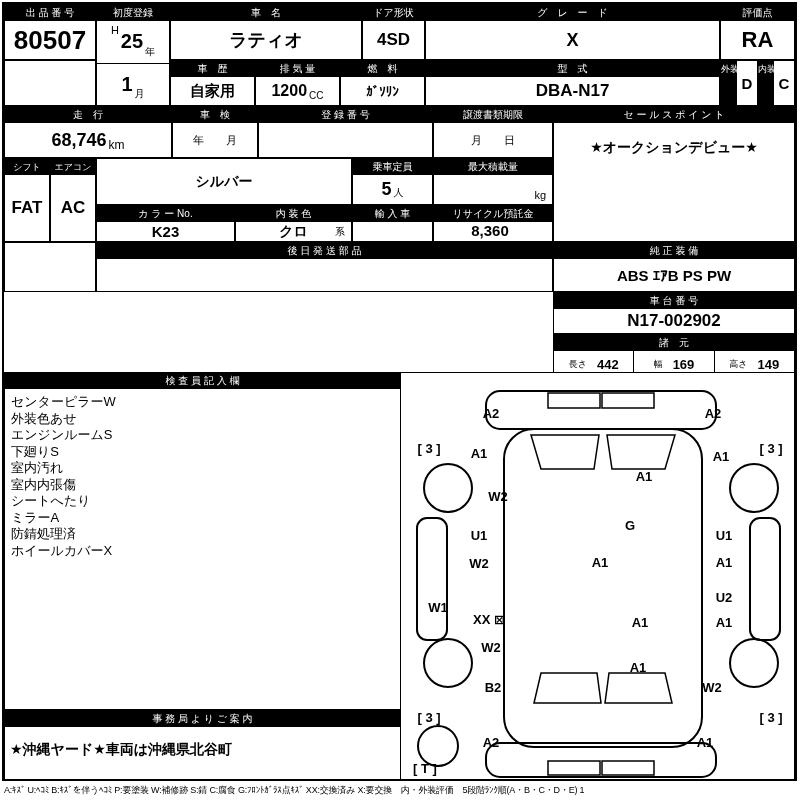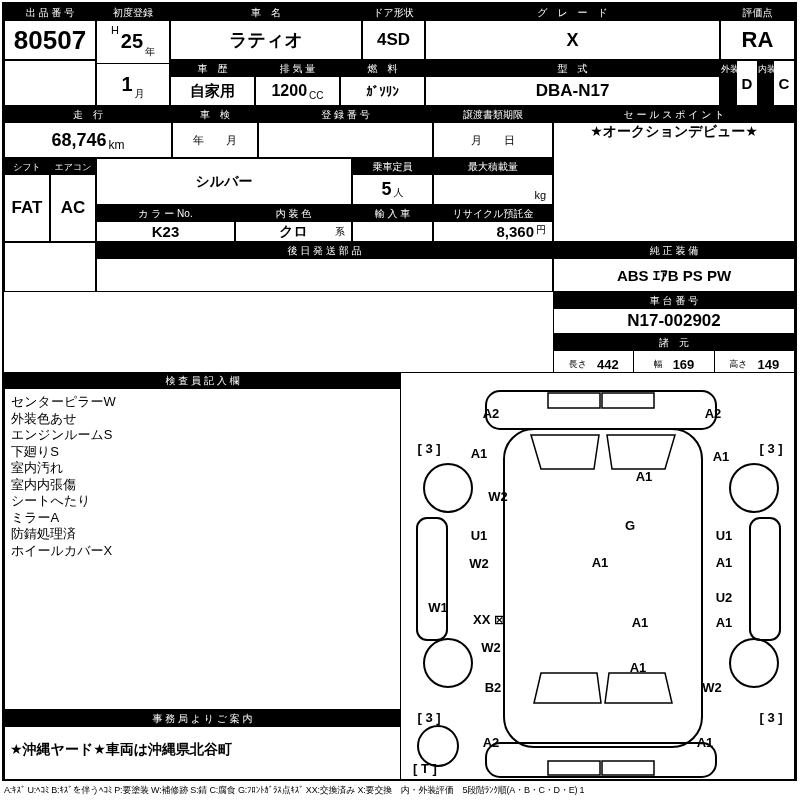--- a/index.html
+++ b/index.html
@@ -4,24 +4,24 @@
 <style>
   * { margin:0; padding:0; box-sizing:border-box; }
   html,body { width:800px; height:800px; }
   body { background:#fff; color:#000; font-family:"Liberation Sans","DejaVu Sans",sans-serif; position:relative; }
   .page { position:relative; width:800px; height:800px; background:#fff; overflow:hidden; }
   .sheet-border { position:absolute; left:2px; top:2px; width:795px; height:779px; border:2px solid #000; }
   .cell { position:absolute; background:#fff; border:1px solid #000; display:flex; flex-direction:column; overflow:hidden; }
   .hdr { flex:0 0 16px; background:#000; color:#fff; font-size:10px; line-height:16px; text-align:center; white-space:nowrap; overflow:hidden; }
   .hdr.sm { font-size:9px; }
   .val { flex:1 1 auto; display:flex; align-items:center; justify-content:center; font-weight:bold; gap:2px; }
-  .val.top { align-items:flex-start; padding-top:0; }
+  .val.top { align-items:flex-start; padding-top:16px; }
   .val.norm { font-weight:normal; }
   .val.br { justify-content:flex-end; align-items:flex-end; padding:0 6px 3px 0; }
-  .val.r { justify-content:flex-end; padding-right:6px; }
+  .val.r { justify-content:flex-end; padding-right:6px;flex-direction:column; }
   .f26{font-size:26px} .f22{font-size:22px} .f20{font-size:20px} .f18{font-size:18px}
   .f17{font-size:17px} .f16{font-size:16px} .f15{font-size:15px} .f14{font-size:14px}
   .f13{font-size:13px} .f11{font-size:11px}
   .unit { font-size:10px; font-weight:normal; align-self:flex-end; margin-bottom:4px; }
   .unit-md { font-size:12px; font-weight:normal; align-self:flex-end; margin-bottom:5px; }
   .era { font-size:11px; font-weight:normal; align-self:flex-start; margin-top:3px; }
   .reg-row { flex:1; display:flex; align-items:center; justify-content:center; gap:2px; }
   .reg-row.div { border-bottom:1px solid #000; }
   .split { flex-direction:row; }
   .split-col { flex:1; display:flex; flex-direction:row; }

